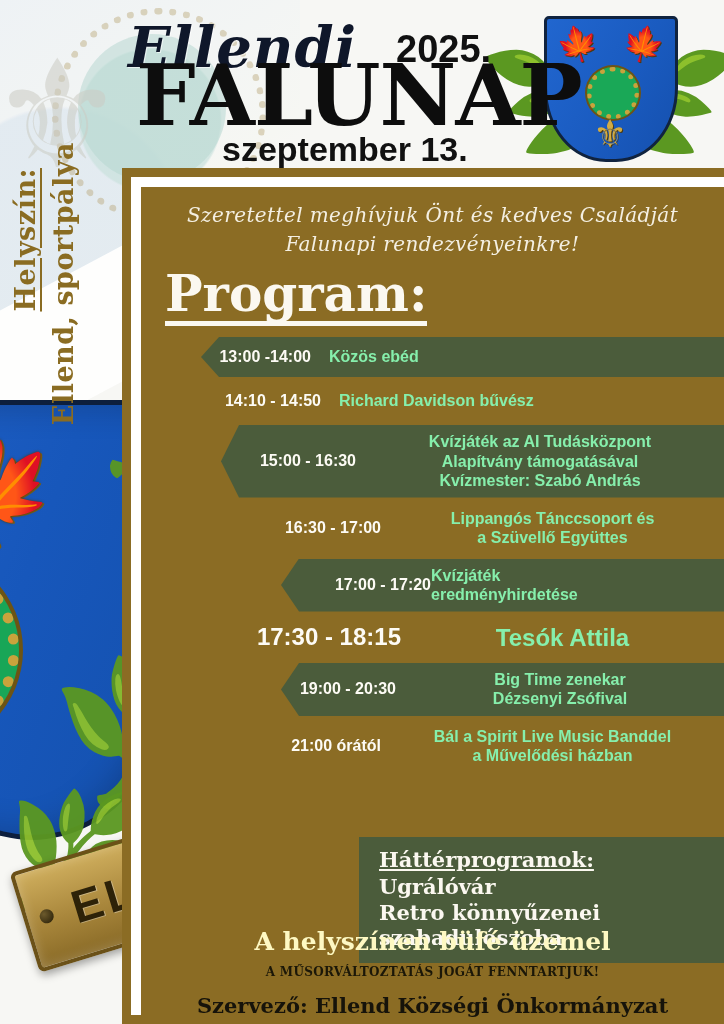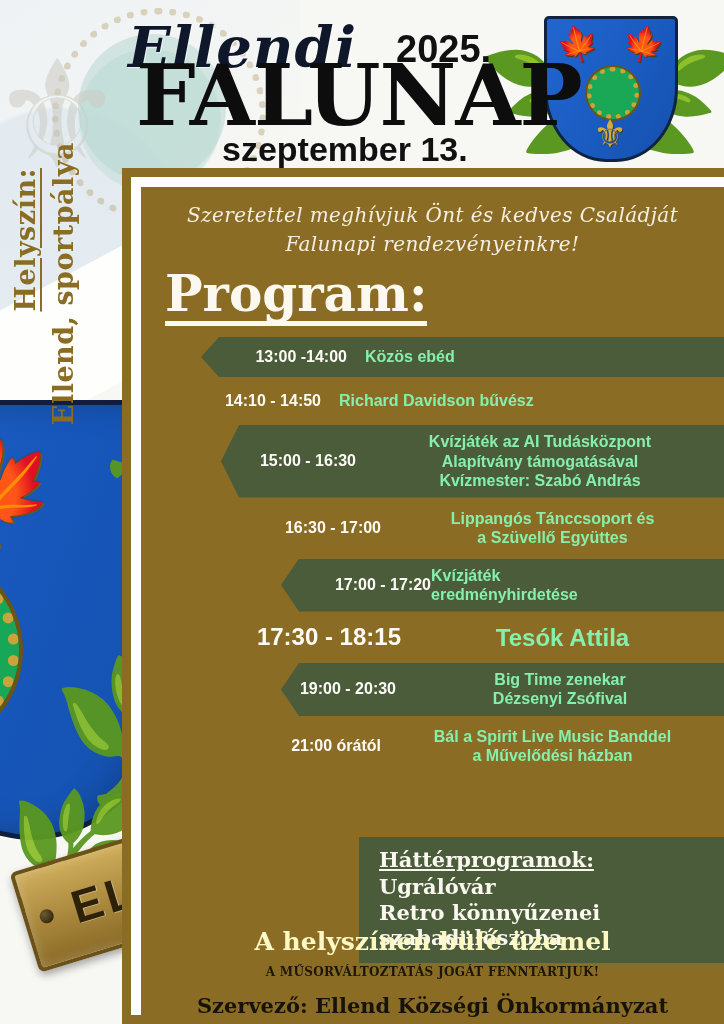--- a/index.html
+++ b/index.html
@@ -276,21 +276,21 @@
       <div>Szeretettel meghívjuk Önt és kedves Családját</div>
       <div>Falunapi rendezvényeinkre!</div>
     </div>
 
     <div class="program-title">Program:</div>
 
     <div class="rows" id="rows">
         <div class="row">
           <div class="chev" style="left: 60px; width: 523px;"></div>
           <div class="content">
-            <div class="time" style="width: 170px; padding-left: 36px;">13:00 -14:00</div>
+            <div class="time" style="width: 170px;">13:00 -14:00</div>
             <div class="desc" style="text-align: left; padding-left: 18px;">
               <div>Közös ebéd</div>
             </div>
           </div>
         </div>
         <div class="row">
           <div class="content">
             <div class="time" style="width: 180px;">14:10 - 14:50</div>
             <div class="desc" style="text-align: left; padding-left: 18px;">
               <div>Richard Davidson bűvész</div>

